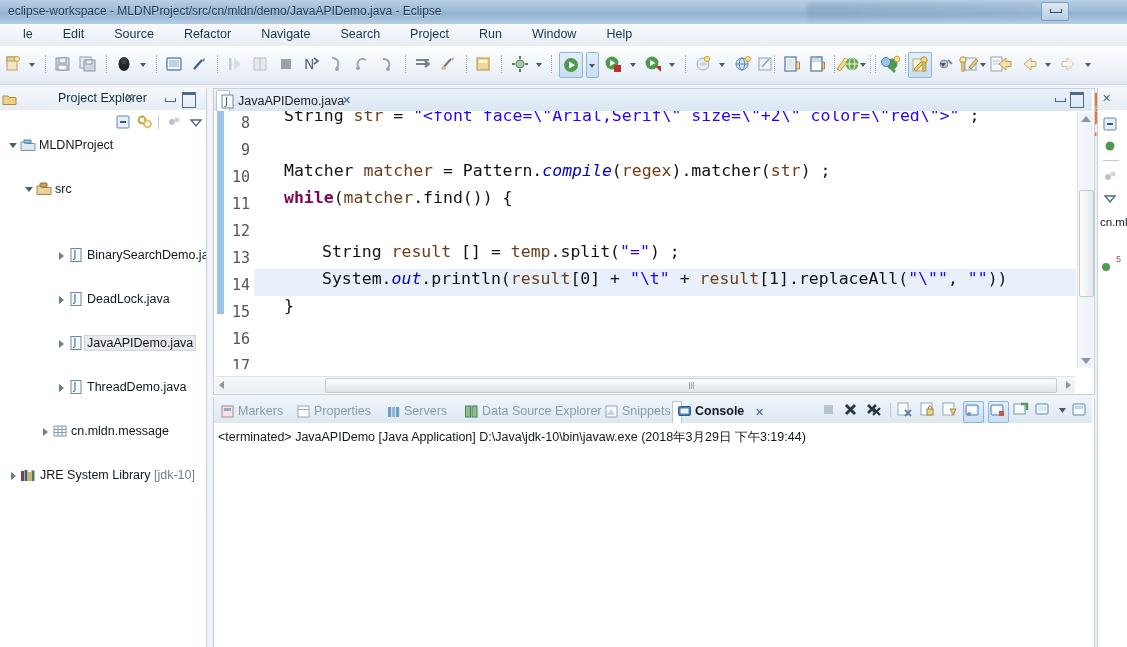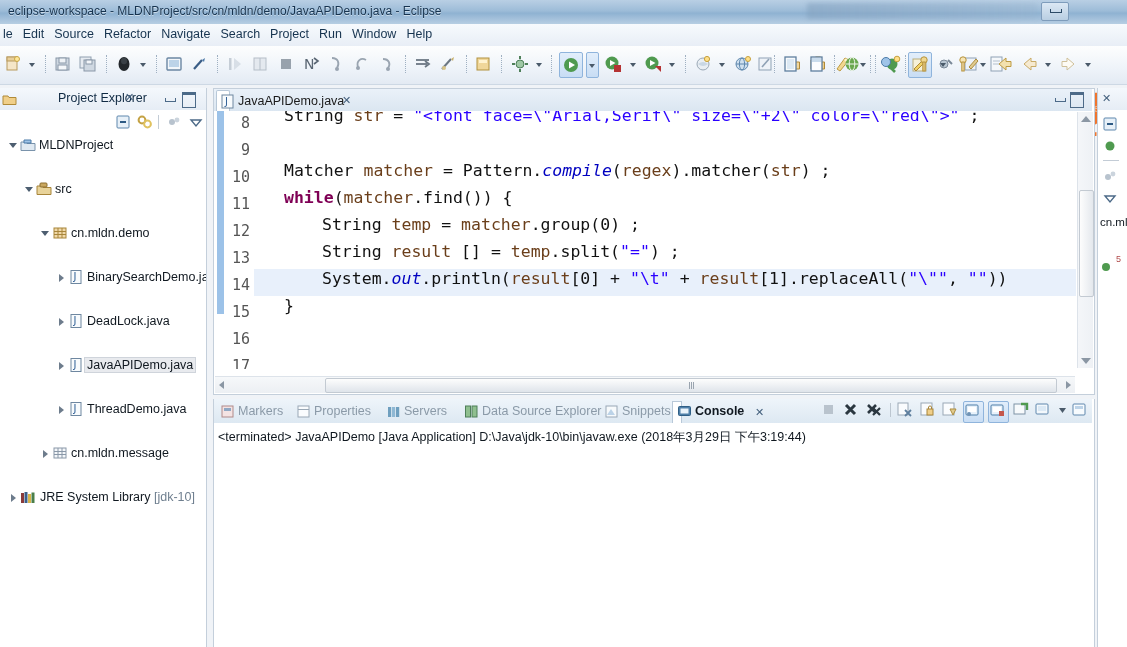--- a/index.html
+++ b/index.html
@@ -32,21 +32,21 @@
   }
   .wbtn i{position:absolute;left:8px;top:6px;width:10px;height:3px;border:1px solid #2c4a66;border-top:none;display:block;}
   #wbtn-min{right:58px;}
   
   #menubar{
     position:absolute;left:0;top:24px;width:1127px;height:22px;
     background:linear-gradient(to bottom,#f7fafd,#e8eef6);
     border-bottom:1px solid #d3dde8;
   }
   #menubar .mi{
-    position:relative;float:left;padding:3px 7px 2px 3px;font-size:12.5px;color:#16334f;cursor:default;
+    position:relative;float:left;padding:3px 7px 2px 23px;font-size:12.5px;color:#16334f;cursor:default;
   }
   
   #toolbar{
     position:absolute;left:0;top:46px;width:1127px;height:38px;
     background:linear-gradient(to bottom,#fdfefe 0%,#eef3f9 60%,#e3eaf3 100%);
     border-bottom:1px solid #cdd8e4;
   }
   .tb{position:absolute;top:6px;height:26px;}
   .ti{
     position:relative;display:inline-block;width:22px;height:24px;vertical-align:top;
@@ -459,31 +459,20 @@
 
     <div class="row open" style="top:22px;">
       <span class="tw" style="left:24px;"></span>
       <span class="ic" style="left:36px;"><svg width="16" height="16">
             <path d="M1 5 h5 l1 1.5 h8 v7 h-14 Z" fill="#e8d39a" stroke="#a8853a"></path>
             <rect x="4" y="2" width="7" height="4" rx="1" fill="#c9a75f" stroke="#8d6f31"></rect>
           </svg></span>
       <span class="lb" style="left:55px;">src</span>
     </div>
 
-    <div class="row open" style="top:44px;">
-      <span class="tw" style="left:40px;"></span>
-      <span class="ic" style="left:52px;"><svg width="16" height="16">
-            <rect x="2" y="3" width="12" height="10" fill="#f0d8a8" stroke="#a8853a"></rect>
-            <line x1="2" y1="6.5" x2="14" y2="6.5" stroke="#a8853a"></line>
-            <line x1="2" y1="9.5" x2="14" y2="9.5" stroke="#a8853a"></line>
-            <line x1="6" y1="3" x2="6" y2="13" stroke="#a8853a"></line>
-            <line x1="10" y1="3" x2="10" y2="13" stroke="#a8853a"></line>
-          </svg></span>
-      <span class="lb" style="left:71px;">cn.mldn.demo</span>
-    </div>
 
     <div class="row" style="top:66px;">
       <span class="tw" style="left:56px;"></span>
       <span class="ic" style="left:68px;"><svg width="16" height="16">
             <rect x="3" y="1.5" width="10" height="13" fill="#f8fbfd" stroke="#6e87a0"></rect>
             <text x="5.5" y="11" font-size="10" font-family="DejaVu Sans" fill="#2f5f96">J</text>
           </svg></span>
       <span class="lb" style="left:87px;">BinarySearchDemo.java</span>
     </div>
 
@@ -566,21 +555,20 @@
       <span class="ln" style="top:165px;">14</span>
       <span class="ln" style="top:192px;">15</span>
       <span class="ln" style="top:219px;">16</span>
       <span class="ln" style="top:246px;">17</span>
     </div>
 
     <div id="codearea">
       <div class="cl-row" style="top:-5px;left:30px;"><span class="pl">String </span><span class="lv">str</span><span class="pl"> = </span><span class="st">"&lt;font face=\"Arial,Serif\" size=\"+2\" color=\"red\"&gt;"</span><span class="pl"> ;</span></div>
       <div class="cl-row" style="top:50px;left:30px;"><span class="pl">Matcher </span><span class="lv">matcher</span><span class="pl"> = Pattern.</span><span class="ita">compile</span><span class="pl">(</span><span class="lv">regex</span><span class="pl">).matcher(</span><span class="lv">str</span><span class="pl">) ;</span></div>
       <div class="cl-row" style="top:77px;left:30px;"><span class="kw">while</span><span class="pl">(</span><span class="lv">matcher</span><span class="pl">.find()) {</span></div>
-      <div class="cl-row" style="top:104px;left:68px;"><span class="pl">String </span><span class="lv">temp</span><span class="pl"> = </span><span class="lv">matcher</span><span class="pl">.group(0) ;</span></div>
       <div class="cl-row" style="top:131px;left:68px;"><span class="pl">String </span><span class="lv">result</span><span class="pl"> [] = </span><span class="lv">temp</span><span class="pl">.split(</span><span class="st">"="</span><span class="pl">) ;</span></div>
       <div class="cl-row hl" style="top:158px;"><span style="display:inline-block;width:68px;"></span><span class="pl">System.</span><span class="ita">out</span><span class="pl">.println(</span><span class="lv">result</span><span class="pl">[0] + </span><span class="st">"\t"</span><span class="pl"> + </span><span class="lv">result</span><span class="pl">[1].replaceAll(</span><span class="st">"\""</span><span class="pl">, </span><span class="st">""</span><span class="pl">))</span></div>
       <div class="cl-row" style="top:185px;left:30px;"><span class="pl">}</span></div>
       <div class="cl-row" style="top:212px;left:30px;"><span class="pl"></span></div>
       <div class="cl-row" style="top:239px;left:30px;"><span class="pl"></span></div>
     </div>
   </div>
 
   <div id="vscroll">
     <span class="sarr" style="top:4px;border-left:5px solid transparent;border-right:5px solid transparent;border-bottom:6px solid #8b97a4;"></span>

